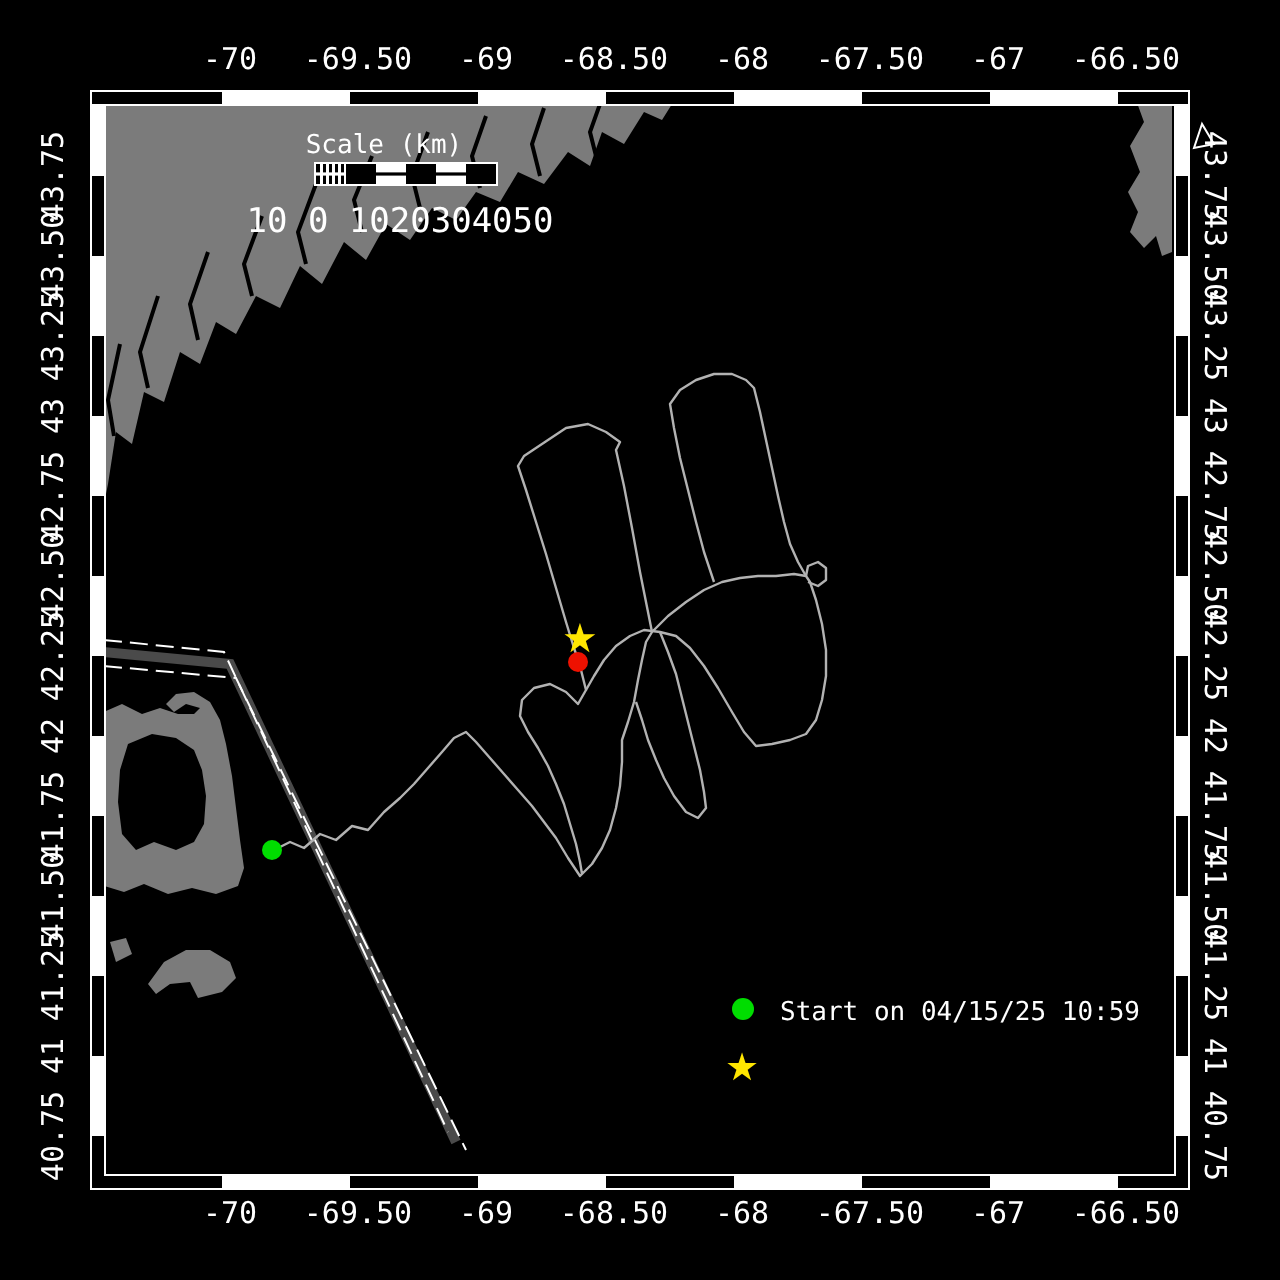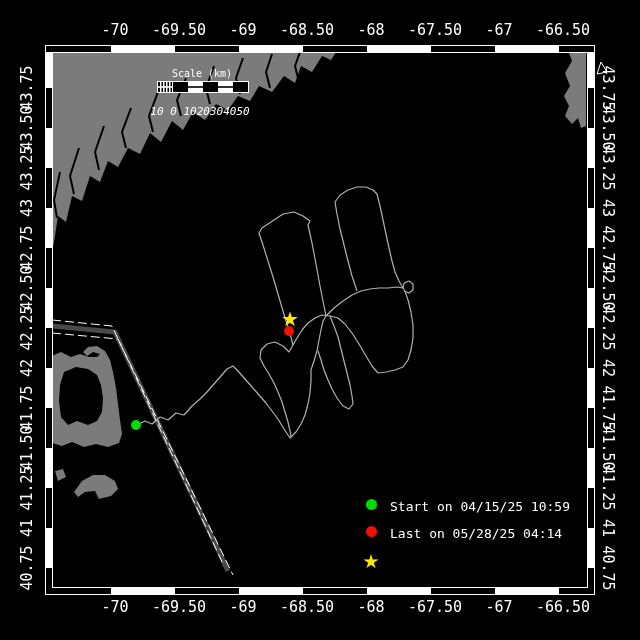--- a/index.html
+++ b/index.html
@@ -3,24 +3,24 @@
 <meta charset="utf-8">
 <style>
   html,body{margin:0;padding:0;background:#000;width:640px;height:640px;overflow:hidden;}
   .stage{position:relative;width:640px;height:640px;background:#000;overflow:hidden;
          font-family:"DejaVu Sans Mono","Liberation Mono",monospace;color:#fff;}
   .stage svg{position:absolute;left:0;top:0;}
   .axis-label{position:absolute;font-size:15px;line-height:1;white-space:nowrap;color:#fff;
               transform:translate(-50%,-50%);}
   .axis-label.rot-left{transform:translate(-50%,-50%) rotate(-90deg);}
   .axis-label.rot-right{transform:translate(-50%,-50%) rotate(90deg);}
-  .scale-title{position:absolute;left:202px;top:73px;transform:translate(-50%,-50%);
-               font-size:10px;white-space:nowrap;}
+  .scale-title{position:absolute;left:192px;top:73px;transform:translate(-50%,-50%);
+               font-size:13px;white-space:nowrap;}
   .scale-ticks{position:absolute;left:200px;top:111px;transform:translate(-50%,-50%);
-               font-size:11px;white-space:nowrap;font-style:italic;}
+               font-size:17px;white-space:nowrap;}
   .legend{position:absolute;left:366px;top:499px;}
   .legend-row{display:flex;align-items:flex-start;height:19px;margin-bottom:8px;}
   .swatch{display:inline-block;width:11px;height:11px;flex:0 0 auto;}
   .swatch.dot{border-radius:50%;}
   .swatch.star{width:18px;height:19px;font-size:19px;line-height:17px;text-align:center;
                font-family:"DejaVu Sans",sans-serif;margin-left:-4px;margin-right:-3px;}
   .legend-label{font-size:13px;margin-left:13px;white-space:nowrap;}
   .map-dot{position:absolute;width:10px;height:10px;border-radius:50%;transform:translate(-50%,-50%);}
   .map-star{position:absolute;font-size:20px;line-height:1;font-family:"DejaVu Sans",sans-serif;
             transform:translate(-50%,-54%);}
@@ -170,20 +170,16 @@
       <div class="map-dot" style="background: rgb(238, 17, 0); left: 289px; top: 331px;"></div>
       <span class="map-star" style="color: rgb(255, 230, 0); left: 290px; top: 320px;">★</span>
     </div>
 
   <div class="legend">
     <div class="legend-row">
       <span class="swatch dot" style="background: rgb(0, 221, 0);"></span>
       <span class="legend-label">Start on 04/15/25 10:59</span>
     </div>
     <div class="legend-row">
-      <span class="swatch dot" style="background: rgb(238, 17, 0);"></span>
-      <span class="legend-label">Last on 05/28/25 04:14</span>
-    </div>
-    <div class="legend-row">
       <span class="swatch star" style="color: rgb(255, 230, 0);">★</span>
     </div>
   </div>
 </div>
 
 </body></html>

